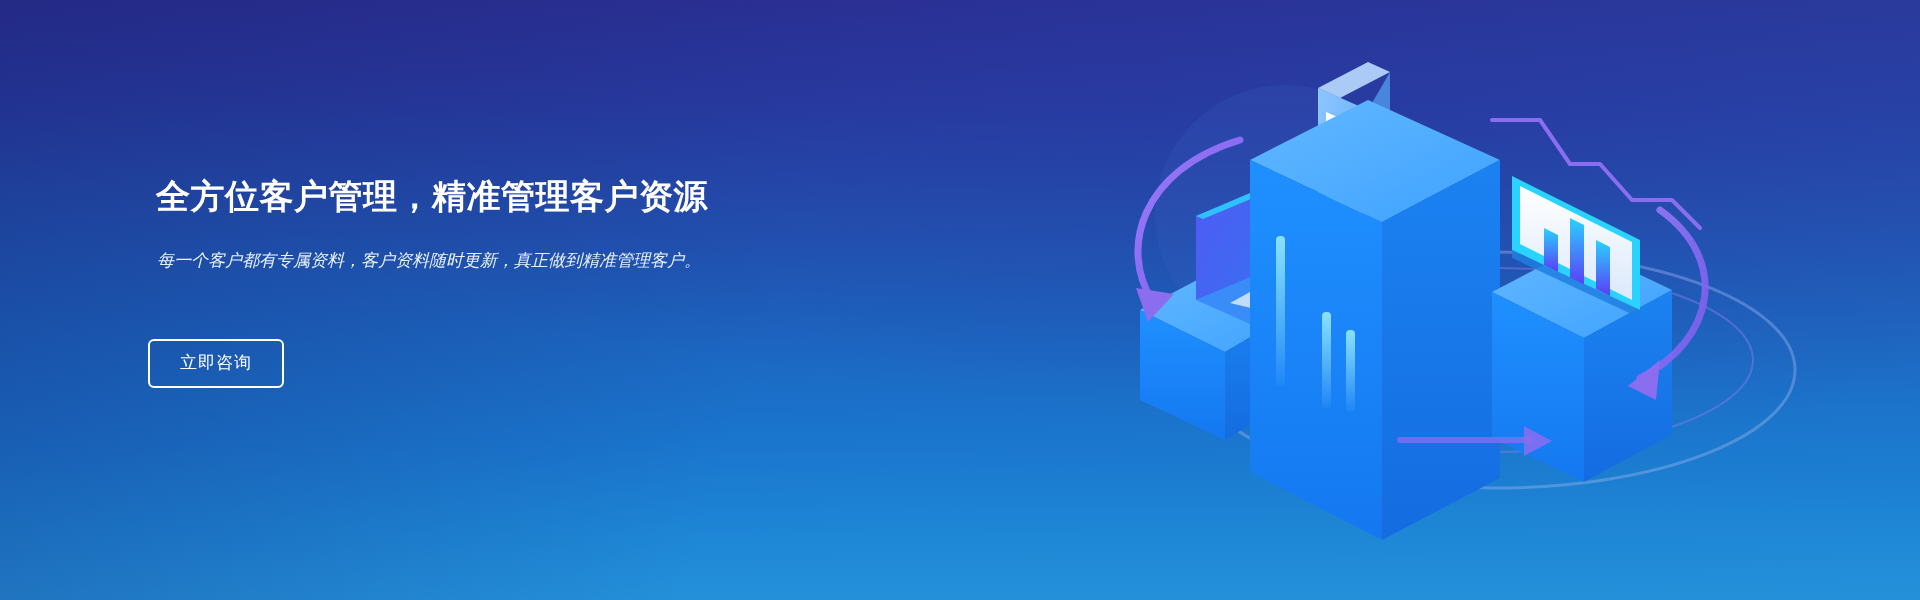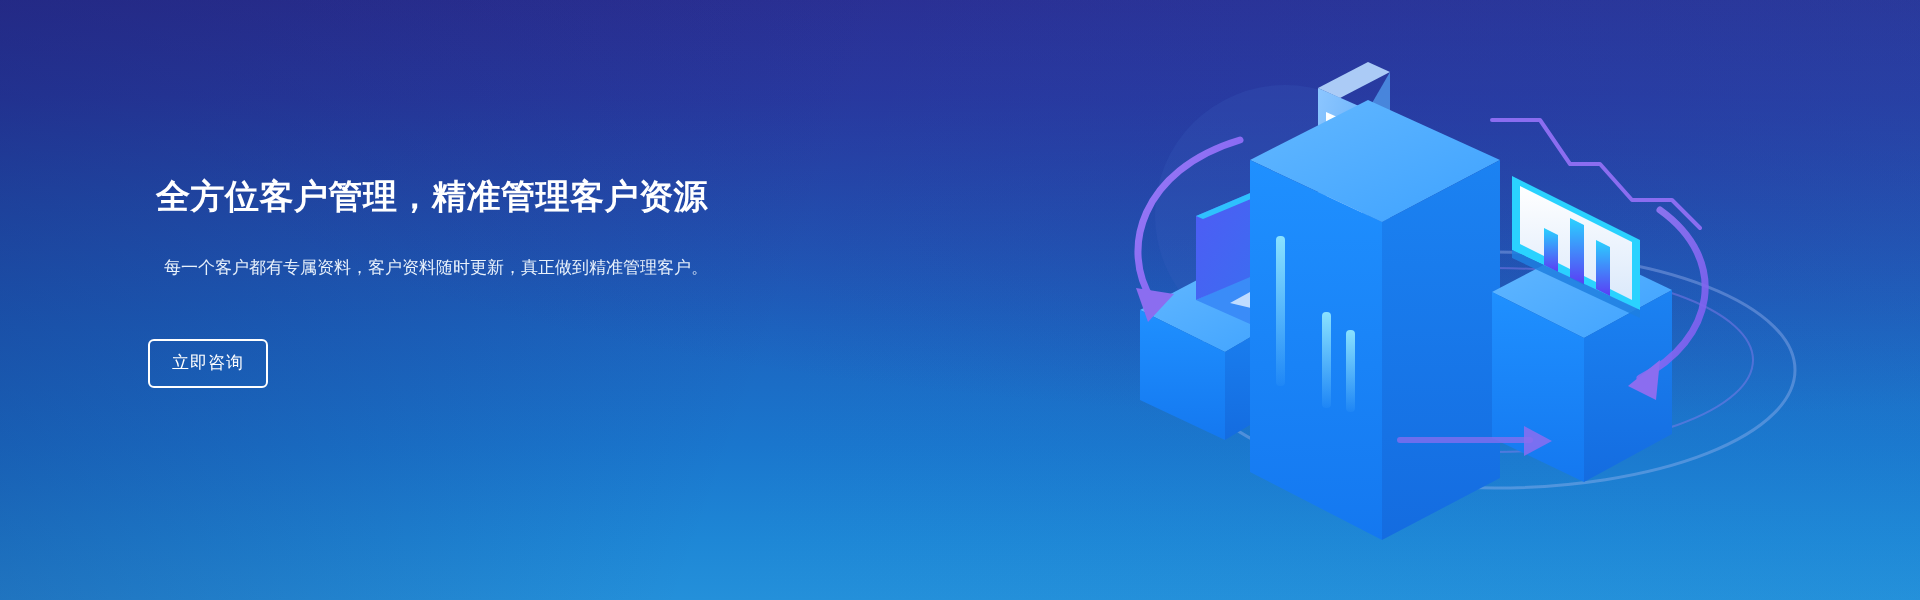--- a/index.html
+++ b/index.html
@@ -48,32 +48,33 @@
   .headline {
     margin: 8px;
     font-size: 34px;
     line-height: 1.2;
     font-weight: bold;
     color: #ffffff;
     letter-spacing: 0.5px;
     white-space: nowrap;
   }
   .subhead {
-    margin: 16px;
+    margin: 9px;
     padding-top: 22px;
     font-size: 17px;
     line-height: 1.55;
     color: #e8f1fb;
     font-weight: normal;
     width: 600px;
+    font-style: italic;
   }
   .cta {
     display: inline-block;
-    margin-top: 42px;
-    padding: 12px 22px;
+    margin-top: 56px;
+    padding: 12px 30px;
     border: 2px solid #ffffff;
     border-radius: 6px;
     background: transparent;
     color: #ffffff;
     font-size: 17px;
     line-height: 1.2;
     letter-spacing: 1px;
     cursor: pointer;
     font-family: inherit;
   }

